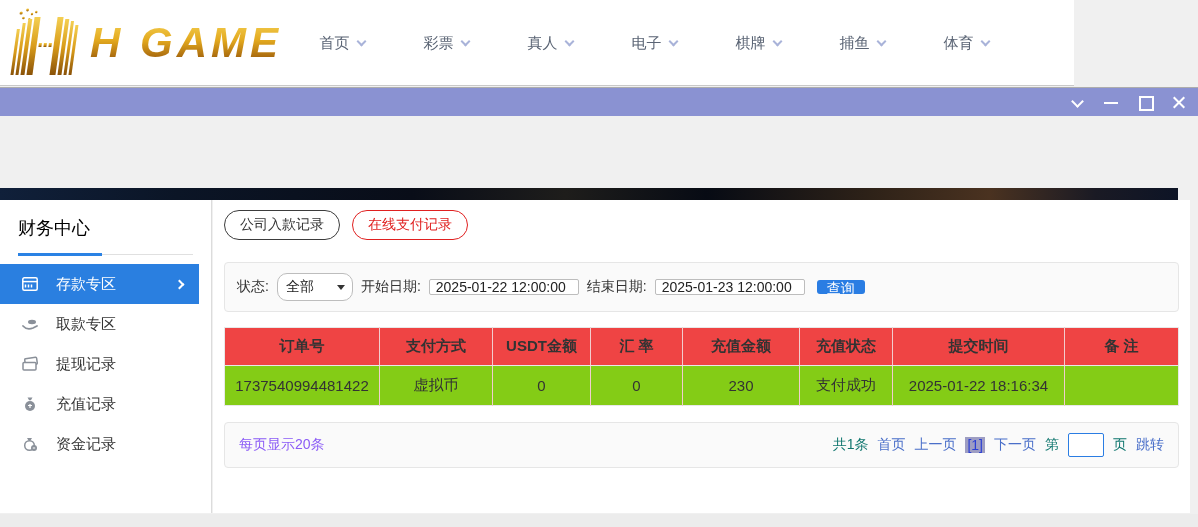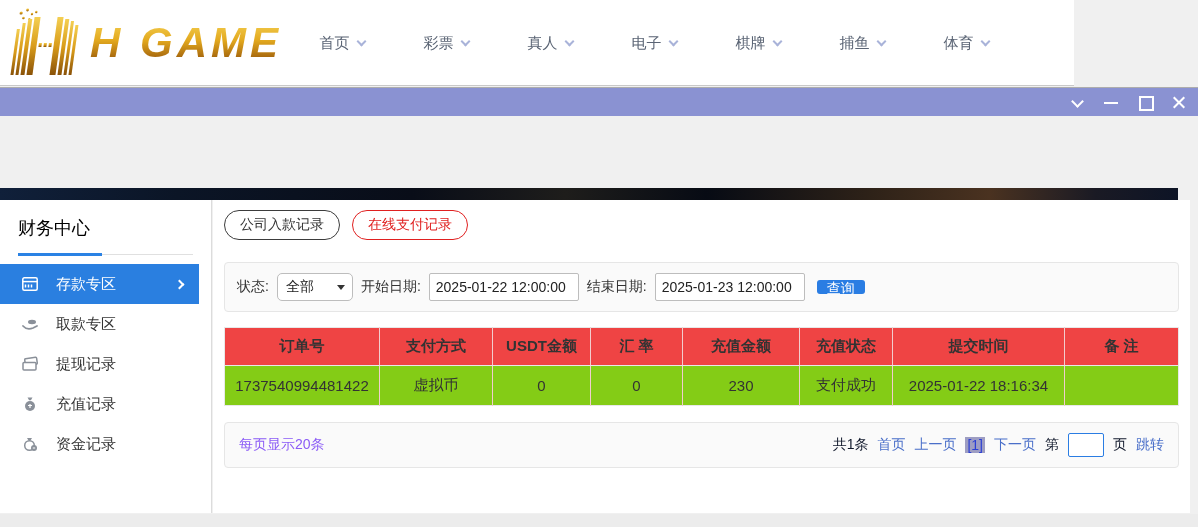--- a/index.html
+++ b/index.html
@@ -56,39 +56,39 @@
   
   .content { position:absolute; top:200px; left:213px; width:977px; height:313px; background:#fff; padding:10px 11px; }
   .tabs { display:flex; gap:12px; }
   .tab-pill { height:30px; padding:0 15px; border-radius:16px; background:#fff; font-size:14px; display:flex; align-items:center; cursor:pointer; }
   .tab-pill.plain { border:1px solid #3c3c3c; color:#333; }
   .tab-pill.active { border:1px solid #e02020; color:#e02020; }
 
   .filterbar { margin-top:22px; height:50px; background:#fafafa; border:1px solid #e6e6e6; border-radius:4px;
     display:flex; align-items:center; padding:0 12px; gap:8px; }
   .f-label { font-size:14px; color:#333; }
-  .sel-box { position:relative; width:76px; height:28px; background:#fff; border:1px solid #bdbdbd; border-radius:5px;
+  .sel-box { position:relative; width:76px; height:28px; background:#fff; border:1px solid #bdbdbd; border-radius:10px;
     display:flex; align-items:center; padding:0 8px; font-size:14px; color:#222; cursor:pointer; }
   .sel-caret { position:absolute; right:7px; top:11px; width:0; height:0; border-left:4px solid transparent;
     border-right:4px solid transparent; border-top:5px solid #333; }
-  .f-input { width:150px; height:28px; border:1px solid #bdbdbd; border-radius:2px; font-size:14px; color:#222;
+  .f-input { width:150px; height:16px; border:1px solid #bdbdbd; border-radius:2px; font-size:14px; color:#222;
     padding:0 6px; font-family:"Liberation Sans","DejaVu Sans",sans-serif; background:#fff; }
   .btn-query { margin-left:4px; width:48px; height:14px; background:#2a7de3; color:#fff; border:none; border-radius:3px;
     font-size:14px; cursor:pointer; font-family:inherit; }
 
   table.rec { margin-top:15px; width:100%; border-collapse:collapse; border:1px solid #e8e8e8; table-layout:fixed; }
   table.rec th { height:38px; background:#ef4444; font-size:15px; font-weight:bold; color:#333; border-bottom:1px solid #e8e8e8; }
   table.rec td { height:40px; background:#84cc16; font-size:15px; color:#333; text-align:center; }
   table.rec th + th, table.rec td + td { border-left:1px solid #f2cdcd; }
 
   .pager { margin-top:16px; height:46px; background:#fafafa; border:1px solid #e6e6e6; border-radius:4px;
     display:flex; align-items:center; justify-content:space-between; padding:0 14px; }
   .pager-left { font-size:14px; color:#8b5cf6; }
   .pager-right { display:flex; align-items:center; gap:9px; font-size:14px; }
-  .pg-text { color:#0f172a;text-align:center; }
+  .pg-text { color:#0f766e;text-align:center; }
   .pg-link { color:#4a6fc9; cursor:pointer; text-decoration:none; }
   .pg-current { background:#9d9dc3; color:#2b3fd4; padding:0 2px; }
   .pg-input { width:36px; height:24px; border:1px solid #2a7de3; border-radius:2px; background:#fff; }
 
   .bottom-strip { position:absolute; top:514px; left:0; width:1198px; height:13px; background:#ececec; }
 </style>
 </head>
 <body>
 
 <div class="app">

